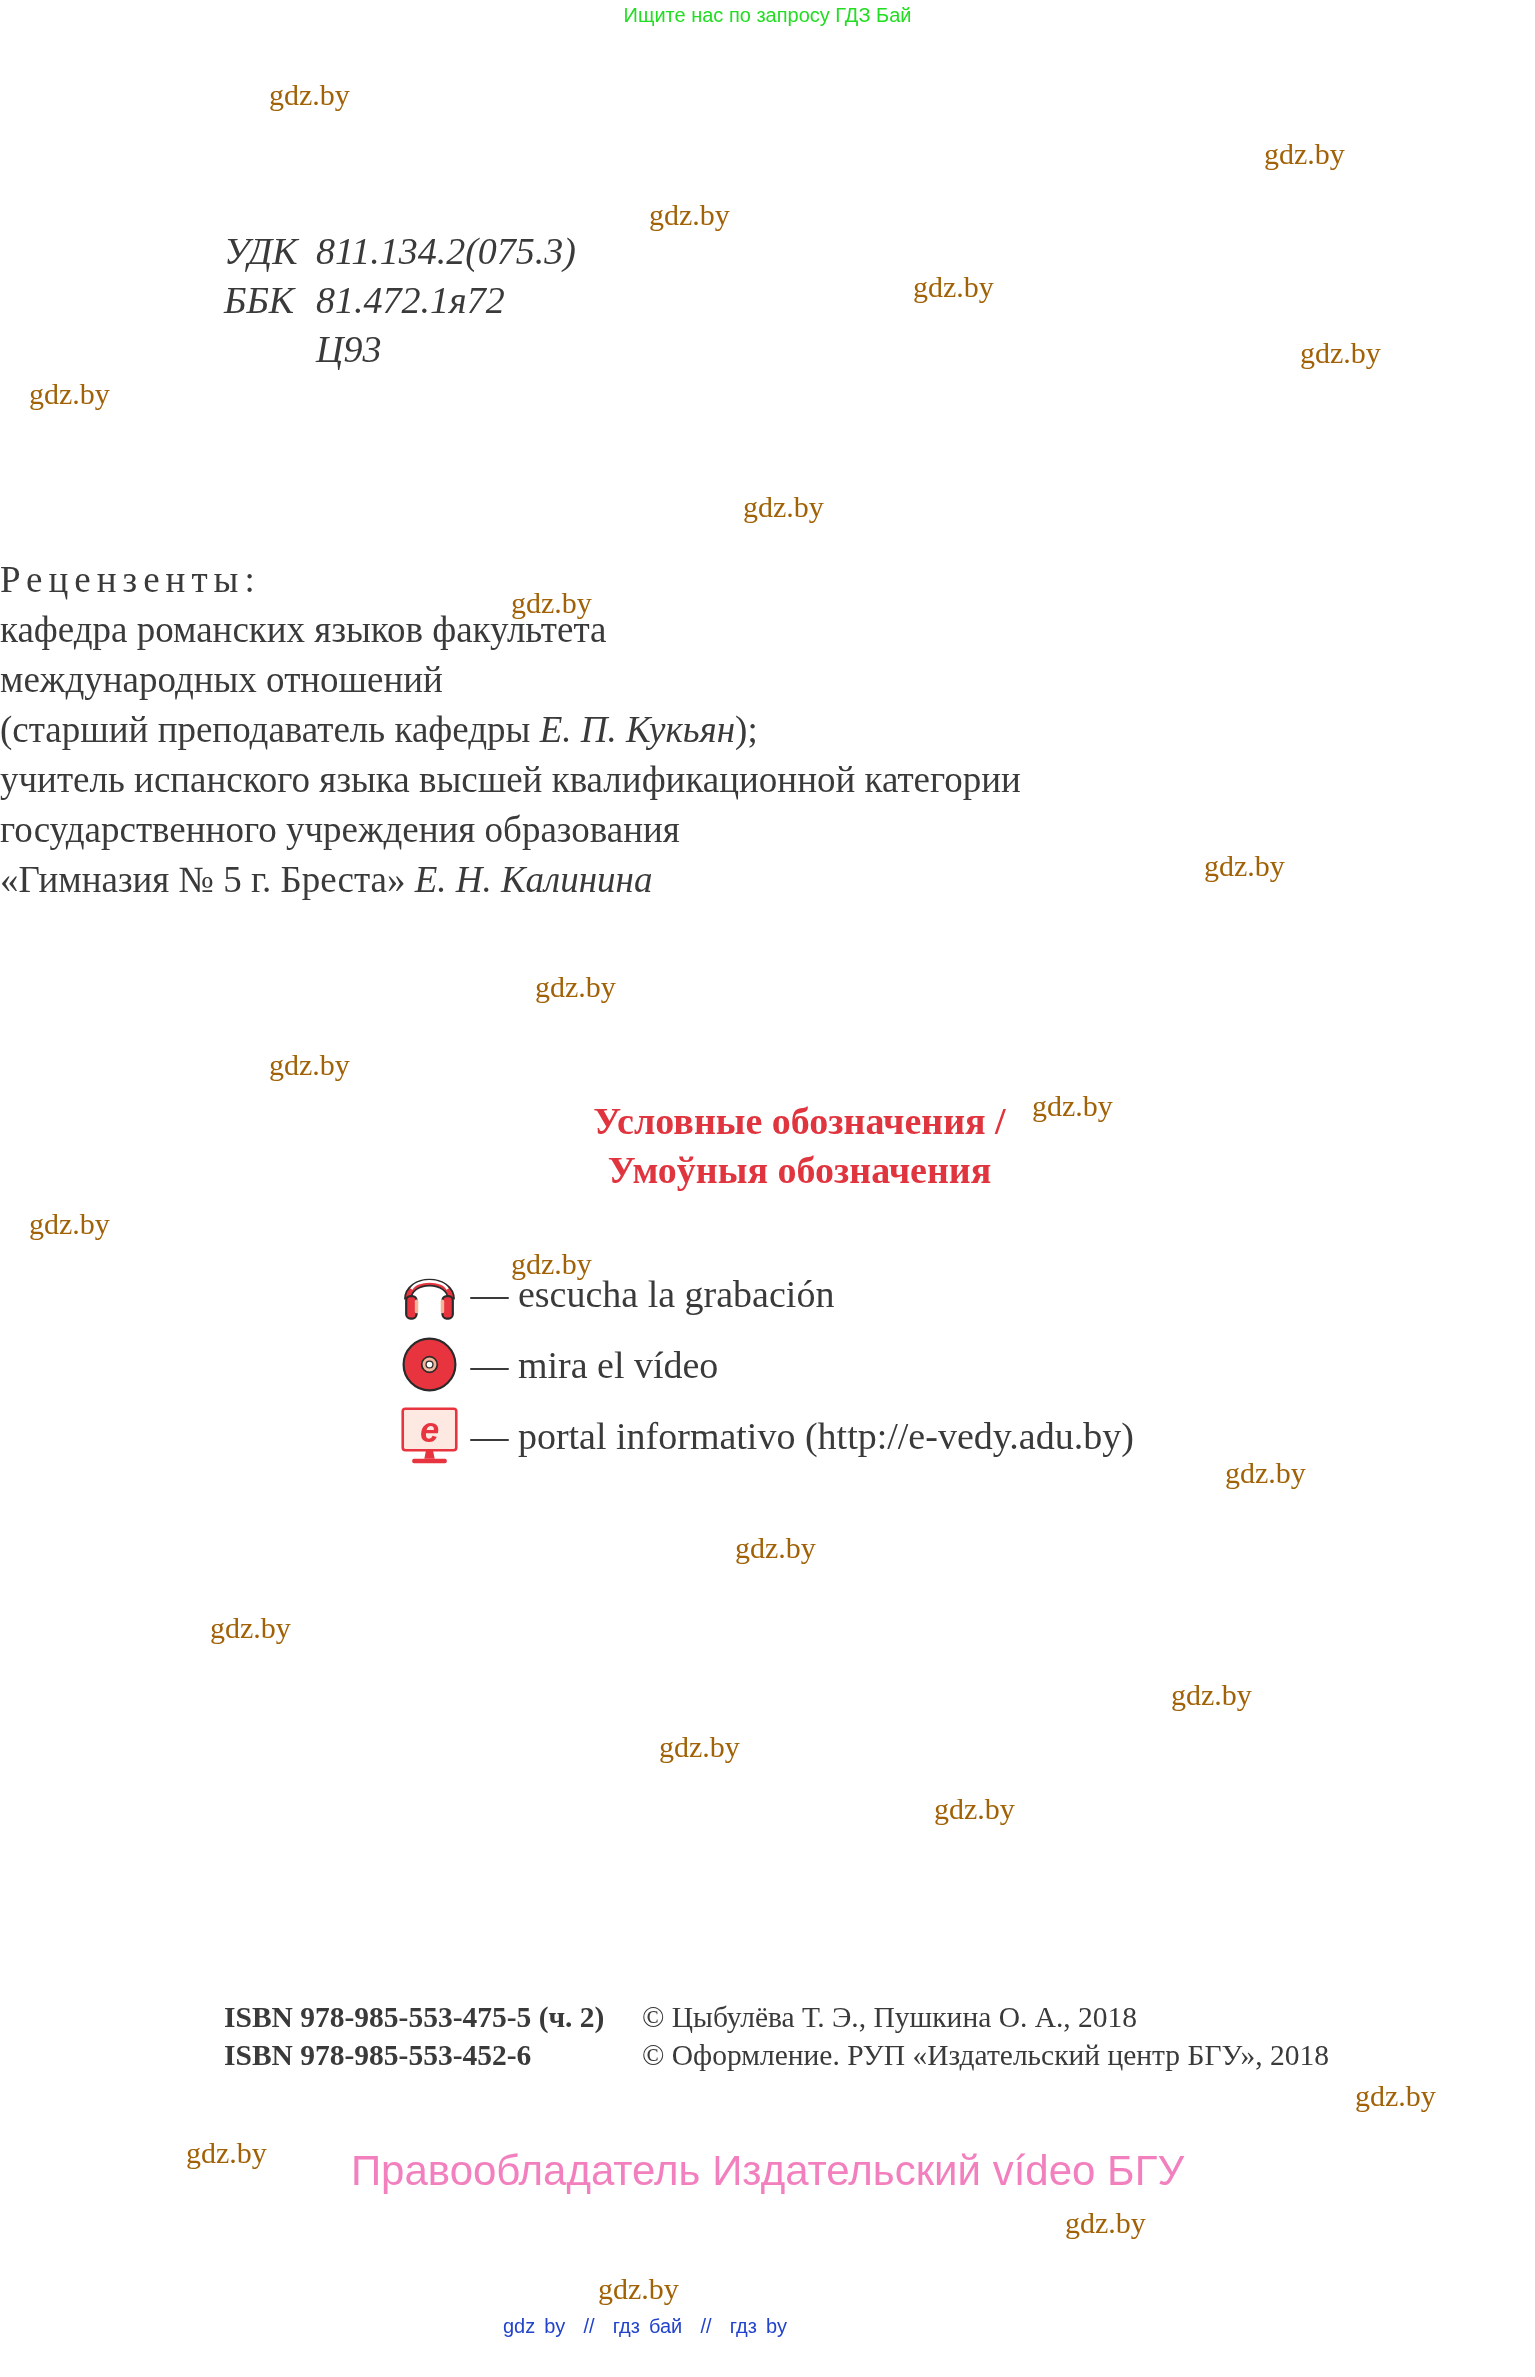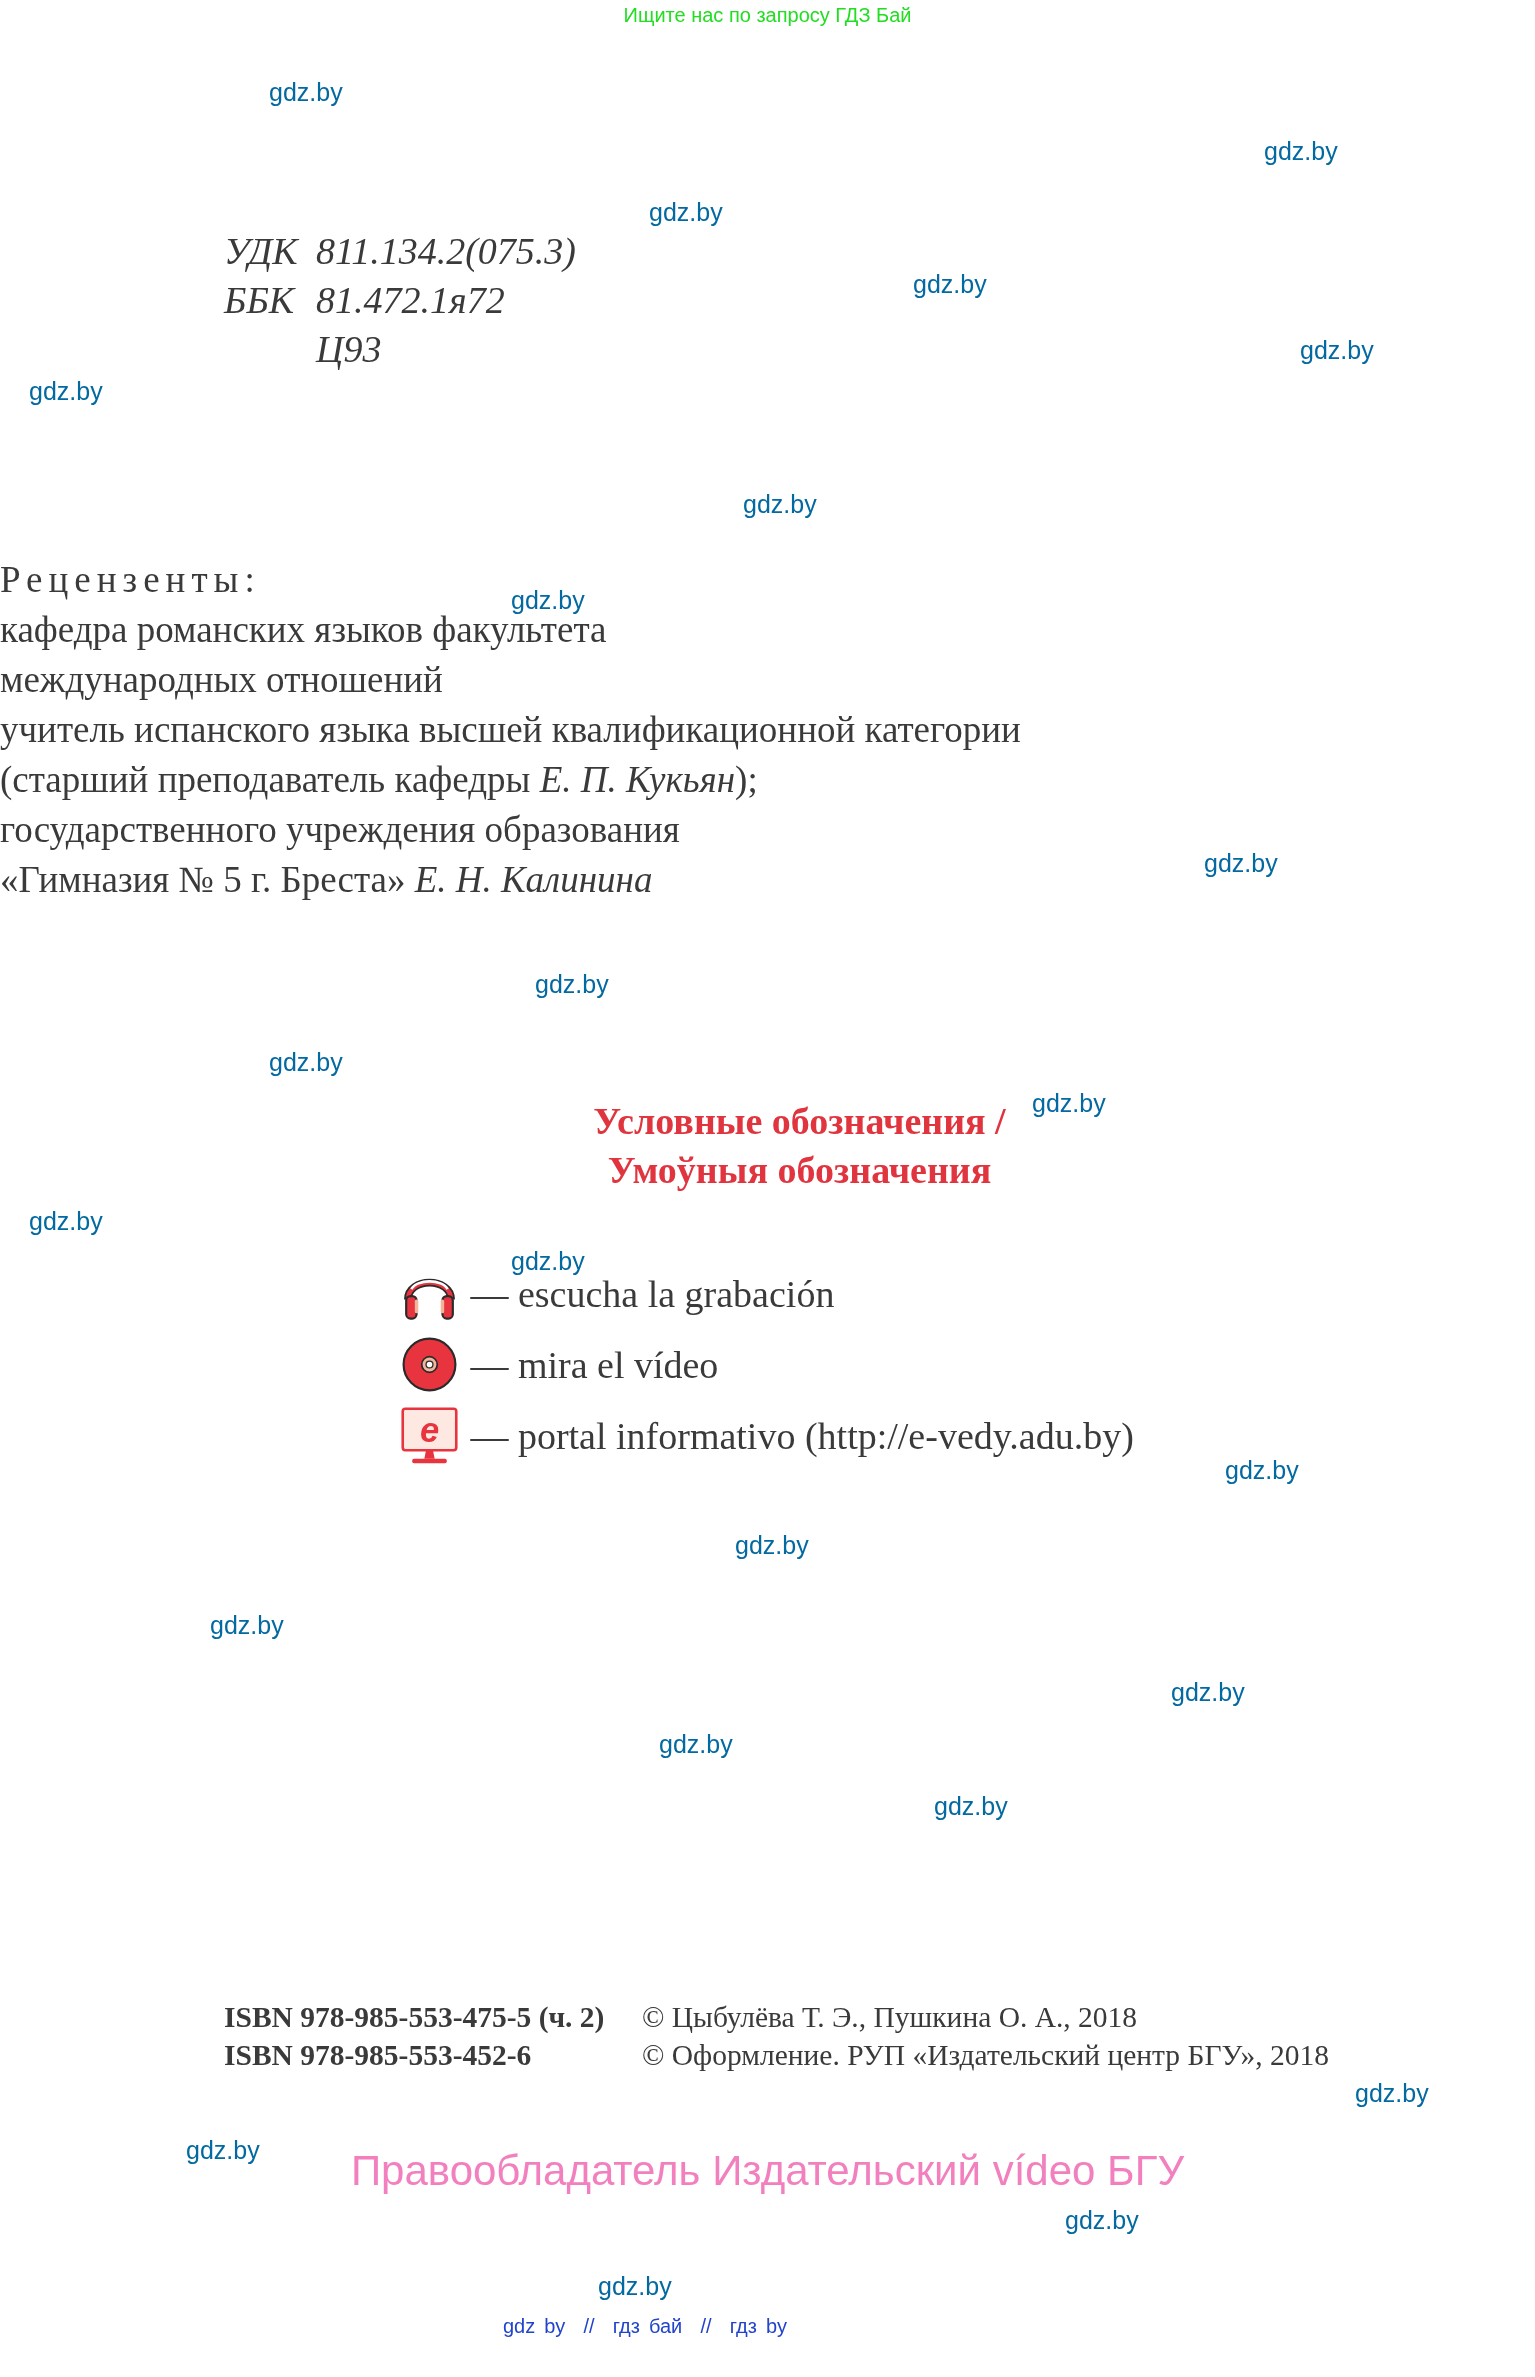--- a/index.html
+++ b/index.html
@@ -1,22 +1,22 @@
 <!DOCTYPE html>
 <html style="font-size:14px"><head>
 <meta charset="utf-8">
 <style>
   html, body { margin:0; padding:0; background:#ffffff; }
   body { width:1535px; height:2377px; position:relative; overflow:hidden; }
   .serif { font-family: "Liberation Serif", "DejaVu Serif", serif; color:#3a3a3a; }
   .sans { font-family: "Liberation Sans", "DejaVu Sans", sans-serif; }
   .top-banner { position:absolute; top:3.5px; left:0; width:1535px; text-align:center;
     font-size:20px; color:#22dd22; }
-  .wm { position:absolute; font-family: Liberation Sans, sans-serif;
-    font-size:25px; color:#0369a1; white-space:nowrap; }
+  .wm { position:absolute; font-family: Liberation Serif, serif;
+    font-size:30px; color:#a16207; white-space:nowrap; }
   .udk { position:absolute; left:224px; top:227px; font-size:38px; line-height:49px;font-style:italic; }
   .udk .row { display:flex; }
   .udk .k { width:92px; }
   .reviewers { position:absolute; left:0; width:1373px; top:555px; text-align:left;
     font-size:37px; line-height:50px; }
   .reviewers .head { letter-spacing:6px; margin-bottom:0px; }
   .reviewers i { font-style:italic; }
   .legend-title { position:absolute; left:0; width:1535px; top:1097px; text-align:center;
     font-family:"Liberation Serif", "DejaVu Serif", serif; font-weight:bold; color:#e0343e;
     font-size:38px; line-height:49px;padding-left:32px; }
@@ -76,22 +76,22 @@
   <div class="row">
     <span class="k"></span>
     <span>Ц93</span>
   </div>
 </div>
 
 <div class="reviewers serif">
   <div class="head">Рецензенты:</div>
   <div>кафедра романских языков факультета</div>
   <div>международных отношений</div>
+  <div><span>(старший преподаватель кафедры </span><i>Е. П. Кукьян</i><span>);</span></div>
   <div>учитель испанского языка высшей квалификационной категории</div>
-  <div><span>(старший преподаватель кафедры </span><i>Е. П. Кукьян</i><span>);</span></div>
   <div>государственного учреждения образования</div>
   <div><span>«Гимназия № 5 г. Бреста» </span><i>Е. Н. Калинина</i></div>
 </div>
 
 <div class="legend-title">
   <div>Условные обозначения /</div>
   <div>Умоўныя обозначения</div>
 </div>
 
 <div class="legend serif">

